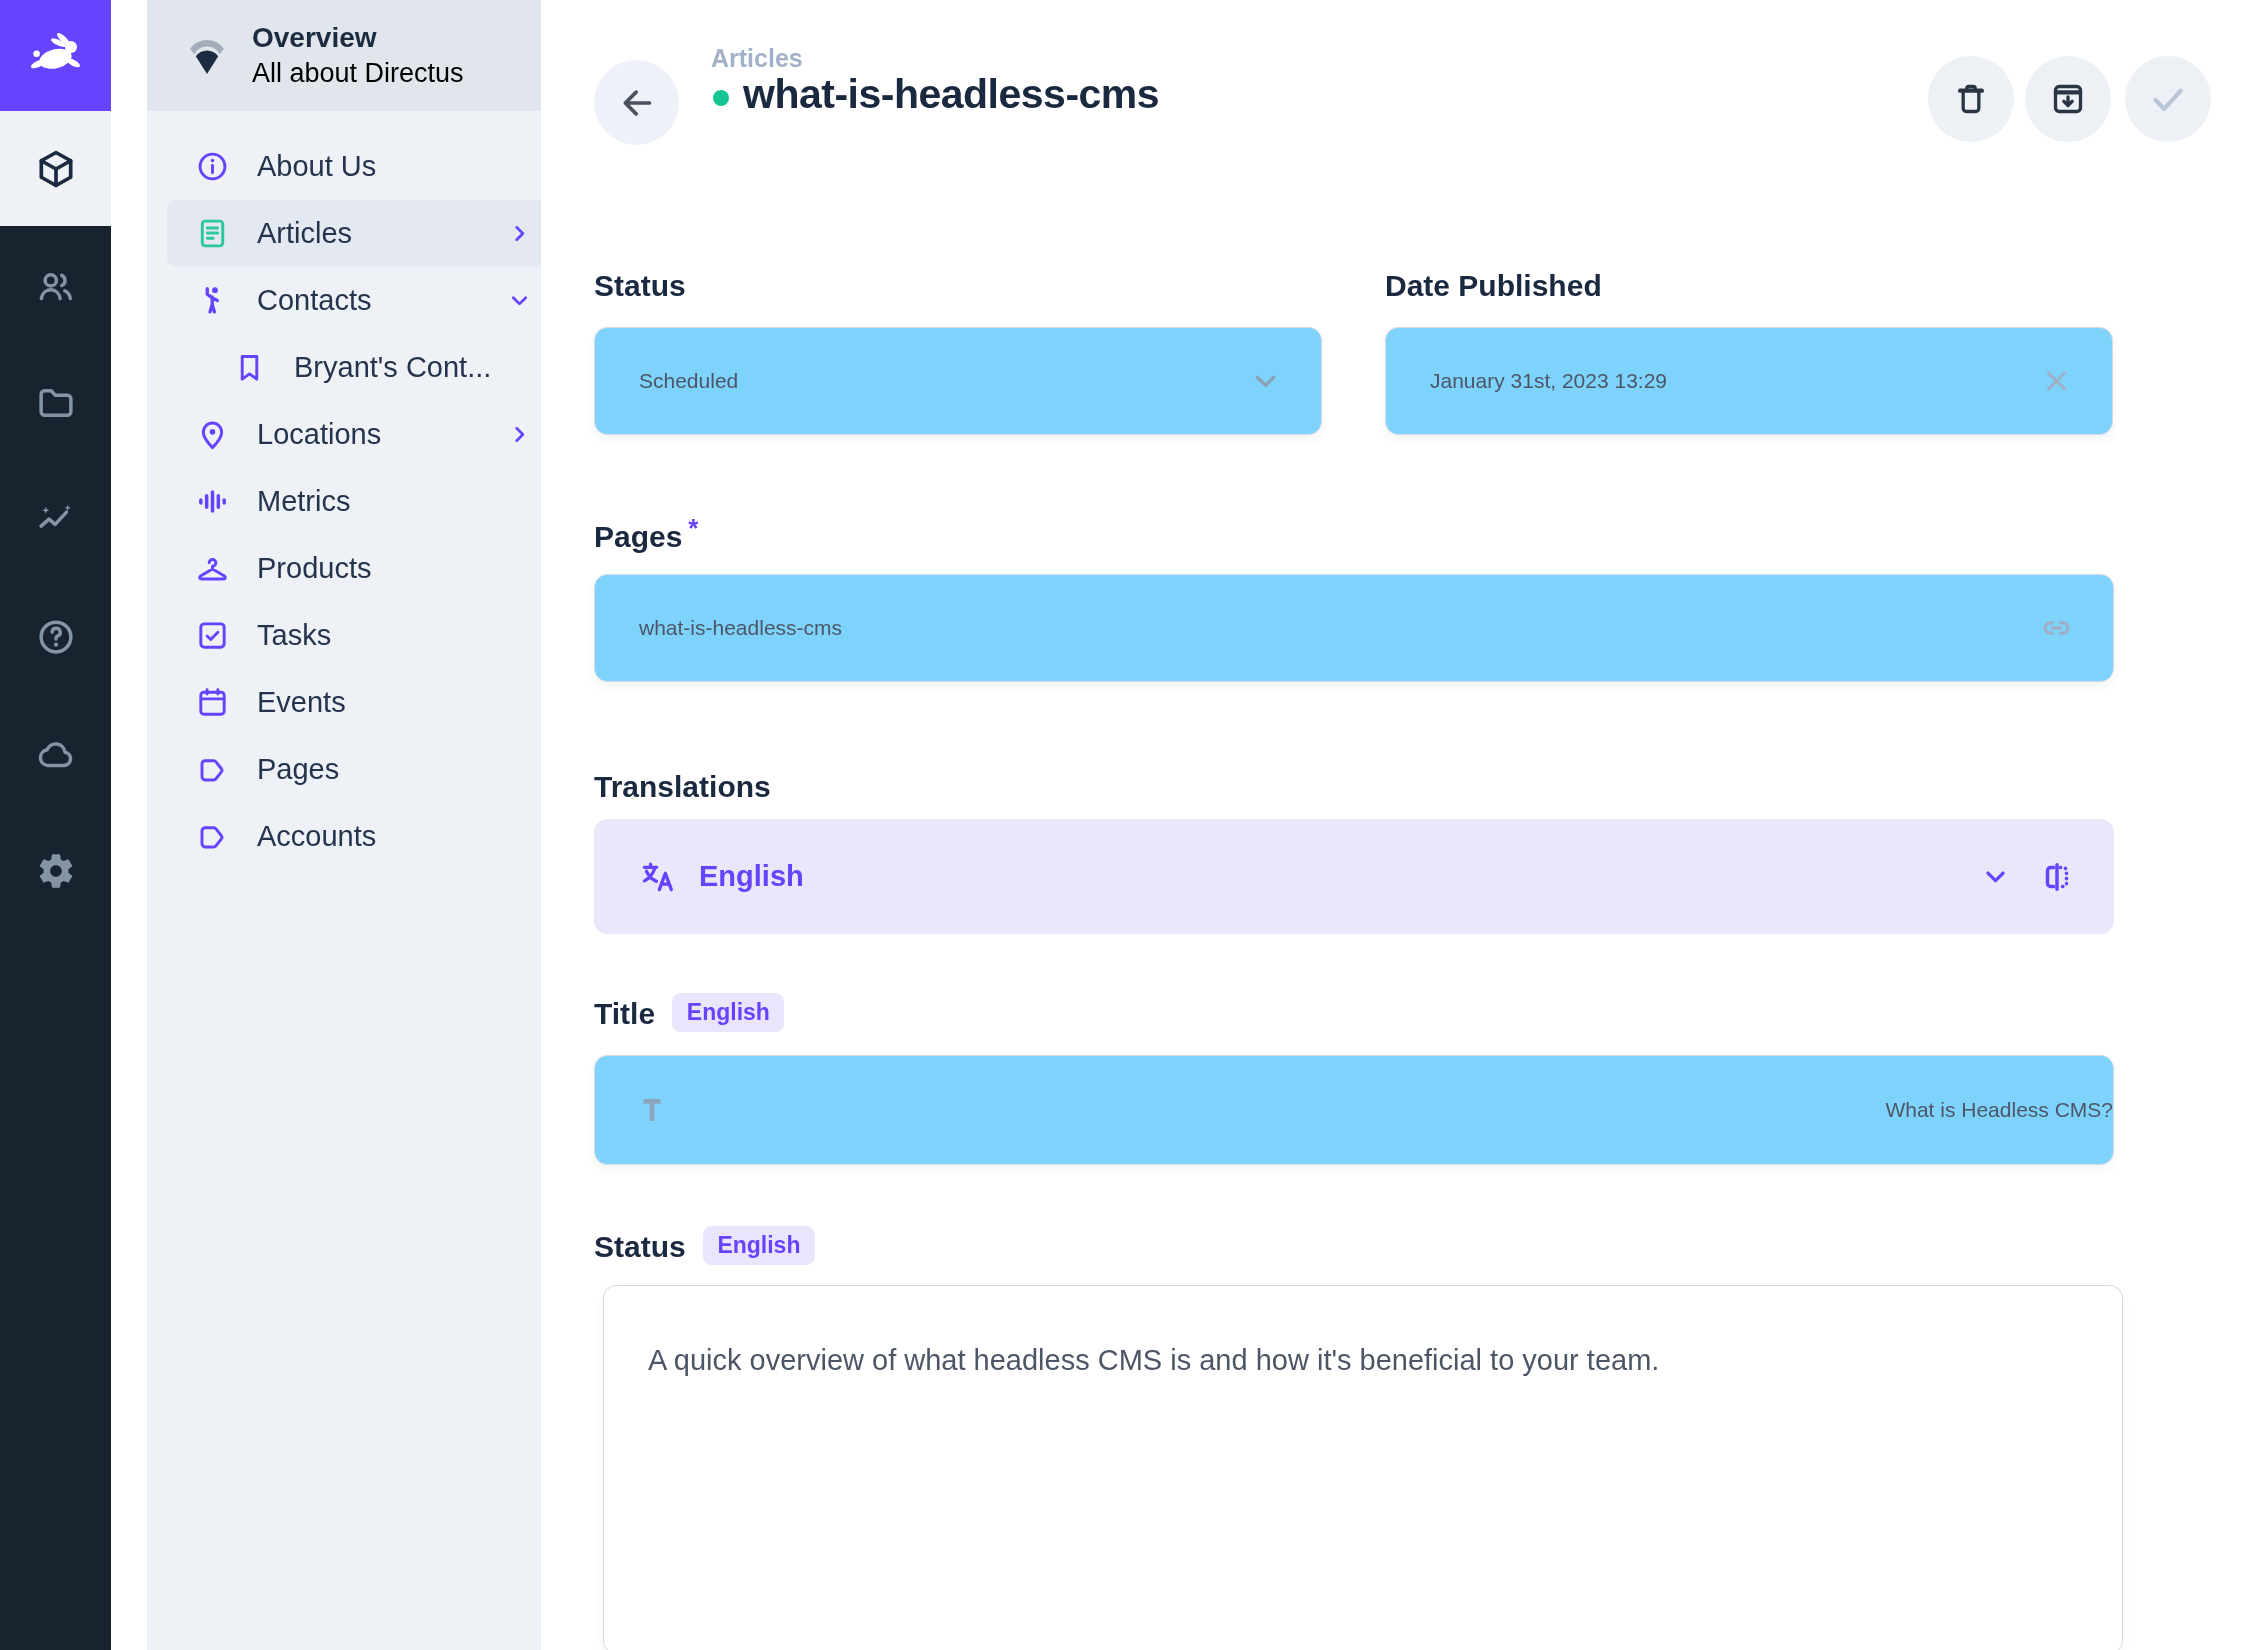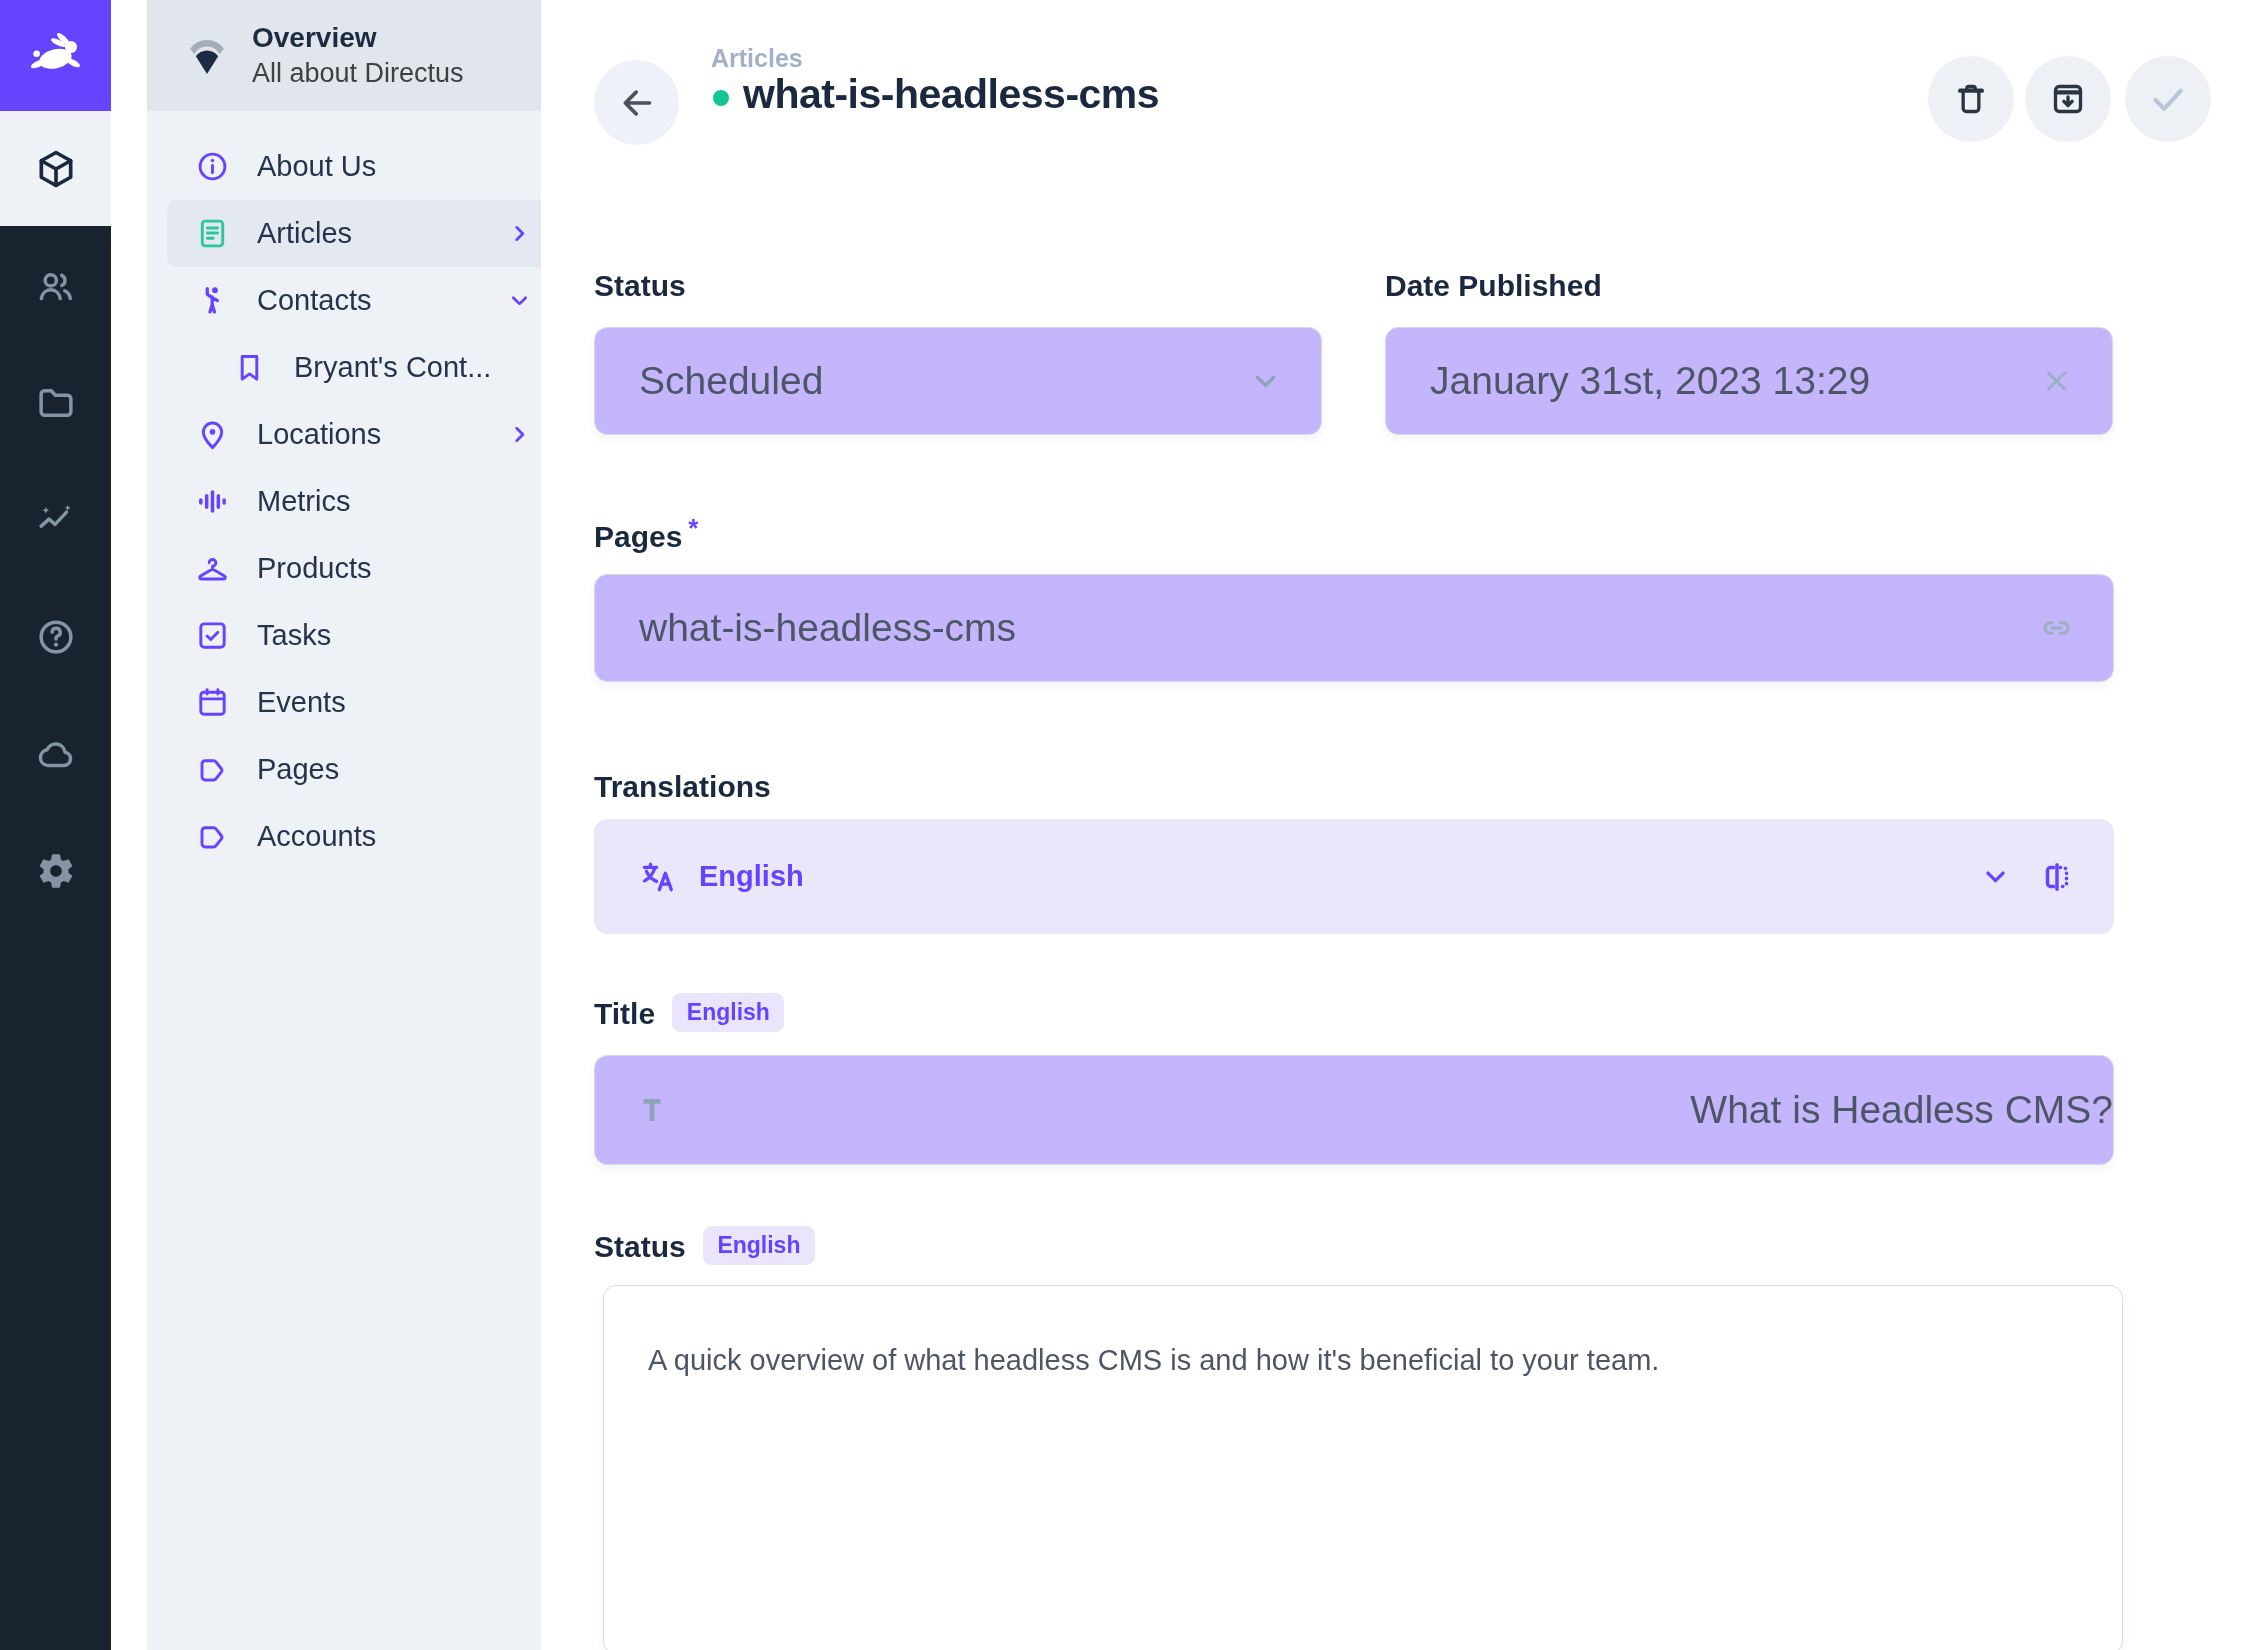--- a/index.html
+++ b/index.html
@@ -16,21 +16,21 @@
         display:flex;align-items:center;justify-content:center;color:#1b2940;}
   .mod-col{left:0;top:227px;width:111px;display:flex;flex-direction:column;}
   .mod-btn{width:111px;height:117px;display:flex;align-items:center;justify-content:center;
         color:#8494a5;cursor:pointer;}
 
   
   .nav{left:111px;top:0;width:429px;height:1650px;background:#eef1f6;margin-left:36px;}
   .project-header{position:absolute;left:0;top:0;width:429px;height:111px;background:#e1e6ed;
         display:flex;align-items:center;padding-left:38px;box-sizing:border-box;gap:23px;cursor:pointer;}
   .project-title{font-size:28px;font-weight:700;color:#1d2b40;line-height:1.15;}
-  .project-sub{font-size:27px;color:#404040;line-height:1.15;margin-top:2.9px;}
+  .project-sub{font-size:27px;color:#000000;line-height:1.15;margin-top:2.9px;}
   .nav-list{position:absolute;left:0;top:111px;width:429px;padding-top:22px;}
   .nav-item{height:67px;margin:0 20px;border-radius:9.6px;display:flex;align-items:center;
         padding-left:28px;box-sizing:border-box;gap:27px;font-size:29px;font-weight:500;
         color:#25334d;cursor:pointer;}
   .nav-item.active{background:#e3e8f1;}
   .nav-item.indent{padding-left:65px;}
   .nav-ic{width:35px;height:35px;color:#6644ff;flex:0 0 auto;}
   .nav-ic.green{color:#2cc79d;}
   .nav-chev{margin-left:auto;margin-right:23px;width:27px;height:27px;color:#6644ff;}
 
@@ -43,22 +43,22 @@
   .page-title{left:202px;top:71px;font-size:41px;font-weight:800;color:#1a2940;letter-spacing:-0.5px;}
   .action-btn{top:56px;width:86px;height:86px;border-radius:50%;background:#edf1f6;
         display:flex;align-items:center;justify-content:center;color:#2a3442;cursor:pointer;}
   .action-btn.disabled{color:#b9c6d8;}
 
   .field-label{font-size:30px;font-weight:700;color:#1a2940;display:flex;align-items:center;}
   .req{color:#6644ff;font-size:26px;font-weight:700;margin-left:5.8px;position:relative;top:-8.6px;}
   .lang-badge{margin-left:17.3px;padding:5.8px 14.4px;border-radius:8.6px;background:#eae5fc;
         color:#6644ff;font-size:23px;font-weight:600;position:relative;top:-1.9px;}
 
-  .input{background:#c4b5fd;border:1.9px solid #d5dbe5;border-radius:13.4px;box-sizing:border-box;
-        display:flex;align-items:center;padding-left:44px;font-size:39px;color:#4d5666;
+  .input{background:#7dd3fc;border:1.9px solid #d5dbe5;border-radius:13.4px;box-sizing:border-box;
+        display:flex;align-items:center;padding-left:44px;font-size:21px;color:#4d5666;
         box-shadow:0 4.8px 9.6px rgba(27,41,64,.05);cursor:text;}
   .input .right-ic{position:absolute;right:38px;top:50%;transform:translateY(-50%);cursor:pointer;}
 
   .trans-bar{background:#ebe7fb;border-radius:13.4px;box-sizing:border-box;display:flex;
         align-items:center;padding-left:44px;color:#6644ff;cursor:pointer;}
   .trans-label{margin-left:21px;font-size:29px;font-weight:600;color:#6644ff;}
   .trans-right{margin-left:auto;margin-right:37px;display:flex;align-items:center;gap:25px;}
 
   .textarea{background:#fff;border:1.9px solid #d5dbe5;border-radius:13.4px;box-sizing:border-box;
         padding:54px 44px;font-size:29px;color:#4d5666;line-height:1.4;

